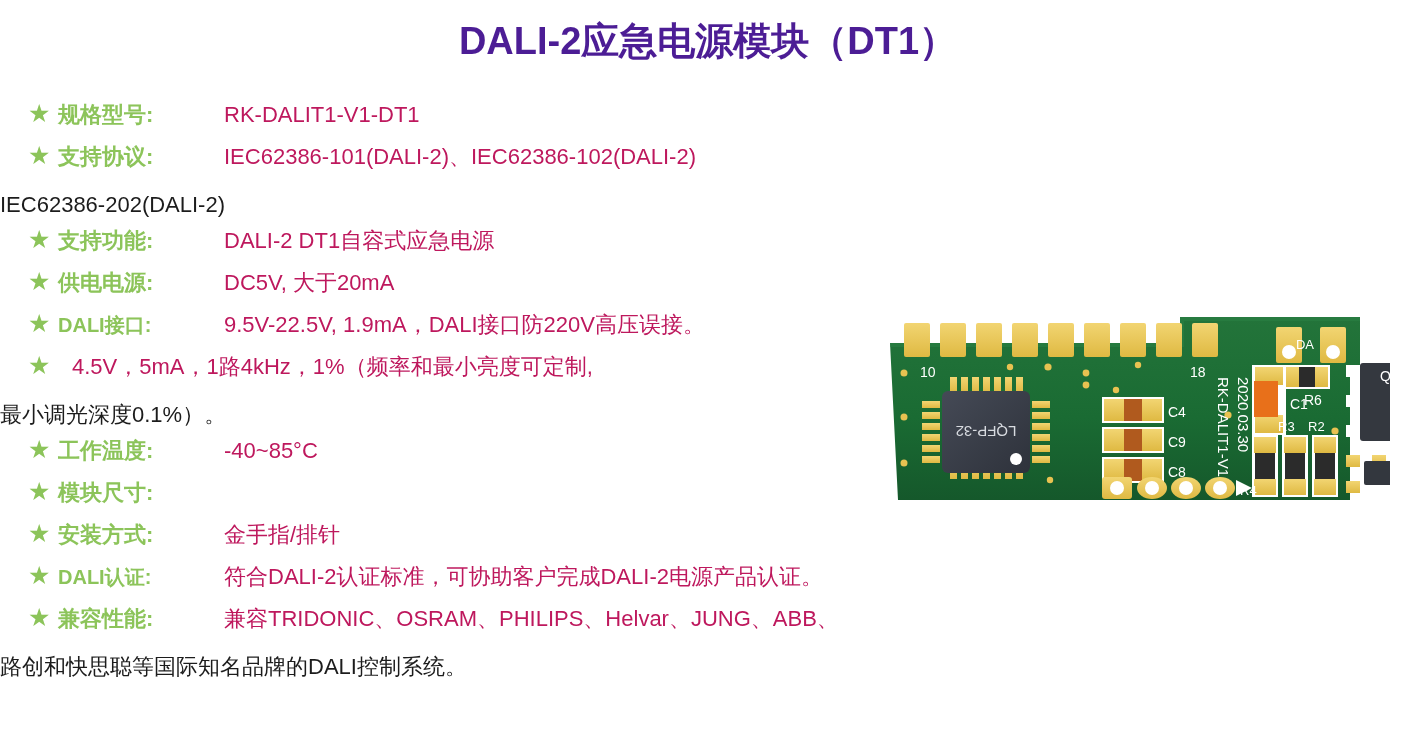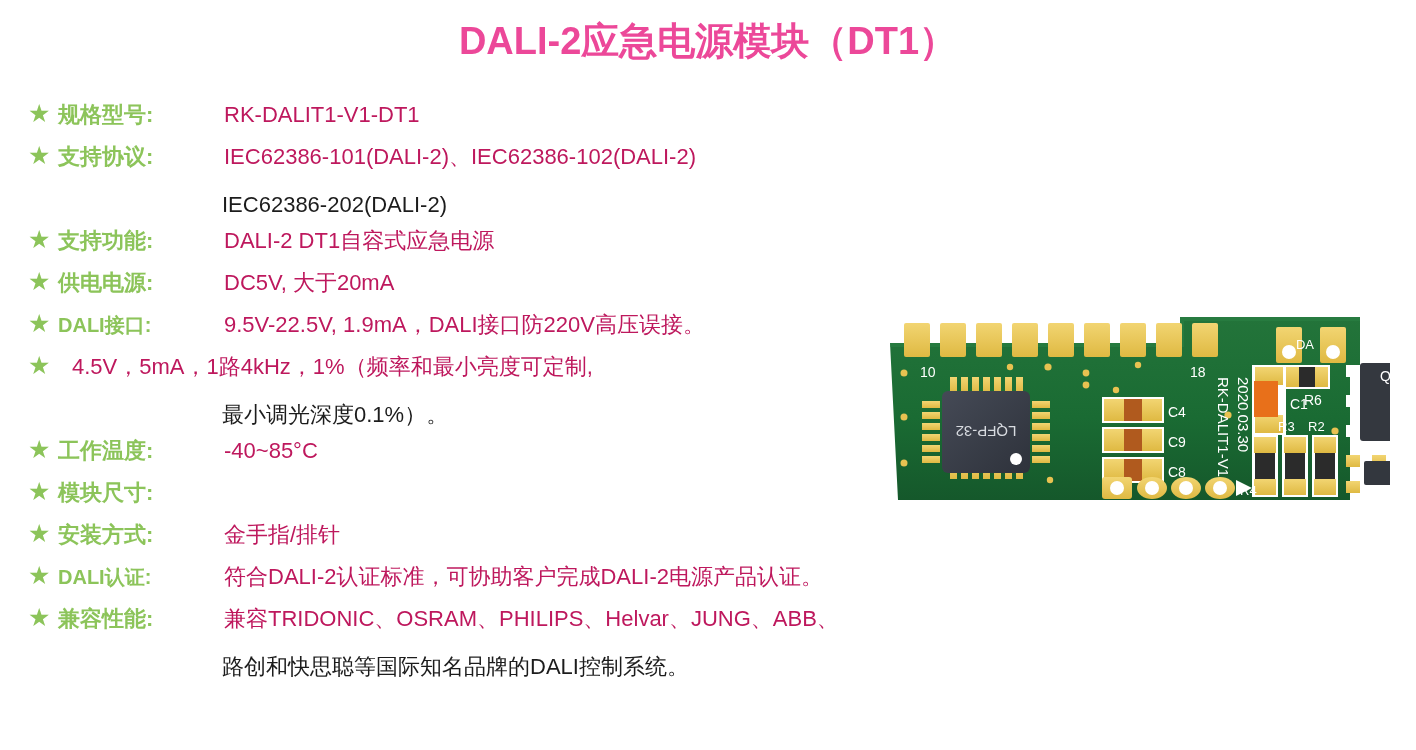--- a/index.html
+++ b/index.html
@@ -19,21 +19,21 @@
   
   #page-title {
     position: absolute;
     top: 16px;
     left: 0;
     width: 1416px;
     text-align: center;
     font-size: 38px;
     font-weight: bold;
     letter-spacing: 0px;
-    color: #ec4899;
+    color: #4c1d95;
     white-space: nowrap;
   }
 
   
   #spec-list {
     position: absolute;
     top: 100px;
     left: 0;
     width: 960px;
   }
@@ -72,21 +72,20 @@
     flex: 1 1 auto;
     padding-left: 14px;
     font-size: 22px;
     color: #be185d;
     white-space: nowrap;
   }
   .spec-cont {
     font-size: 22px;
     color: #1c1c1c;
     white-space: nowrap;
-    padding-left: 222px;
     height: 42px;
     line-height: 42px;
   }
 
   
   #pcb-photo {
     position: absolute;
     left: 880px;
     top: 305px;
     width: 510px;

